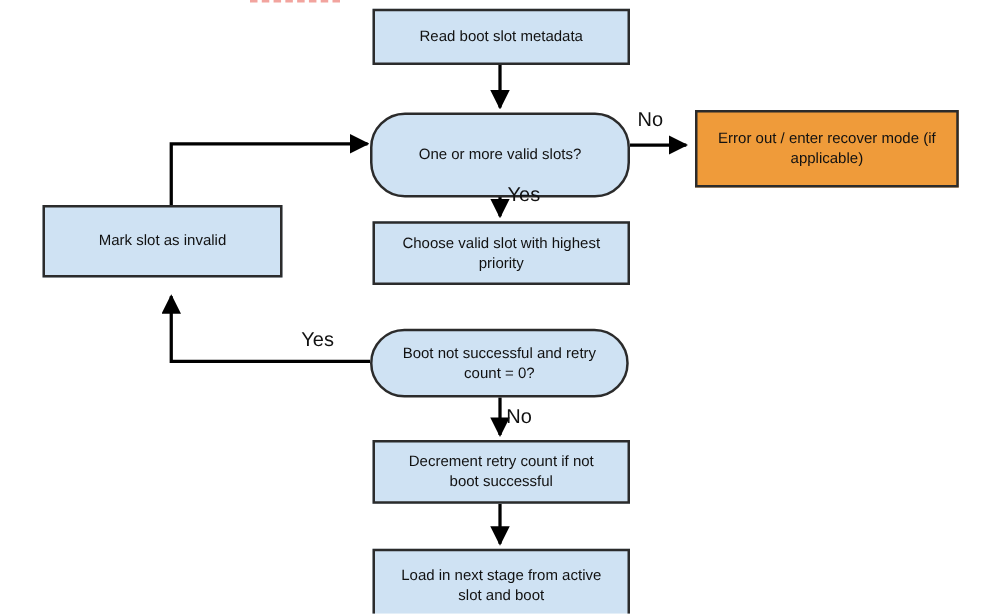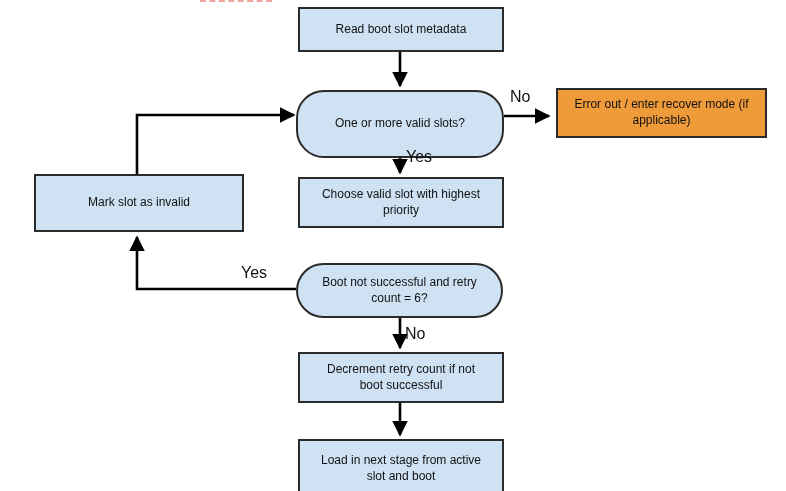--- a/index.html
+++ b/index.html
@@ -26,23 +26,23 @@
     text-align:center;
     font-size:12px;line-height:1.3;
     border:2px solid var(--border);
     background:var(--node-fill);
     padding:4px 16px;
   }
   .decision{border-radius:28px;padding:4px 18px;}
   .error{background:var(--error-fill);}
   .n-read{left:298px;top:7px;width:206px;height:45px;}
   .n-valid{left:296px;top:90px;width:208px;height:68px;}
-  .n-error{left:556px;top:88px;width:211px;height:50px;}
+  .n-error{left:556px;top:88px;width:211px;height:62px;}
   .n-choose{left:298px;top:177px;width:206px;height:51px;justify-content:center;}
-  .n-mark{left:34px;top:174px;width:210px;height:58px;}
+  .n-mark{left:34px;top:164px;width:192px;height:58px;}
   .n-retry{left:296px;top:263px;width:207px;height:55px;}
   .n-decrement{left:298px;top:352px;width:206px;height:51px;}
   .n-load{left:298px;top:439px;width:206px;height:60px;}
   .edge-label{
     position:absolute;
     font-size:16px;
     color:var(--text);
     white-space:nowrap;
   }
   .l-no-error{left:510px;top:88px;}
@@ -93,21 +93,21 @@
 
   <div class="node n-choose">
     <span>Choose valid slot with highest priority</span>
   </div>
 
   <div class="node n-mark">
     <span>Mark slot as invalid</span>
   </div>
 
   <div class="node decision n-retry">
-    <span>Boot not successful and retry count = 6?</span>
+    <span>Boot not successful and retry count = 0?</span>
   </div>
 
   <div class="node n-decrement">
     <span>Decrement retry count if not boot successful</span>
   </div>
 
   <div class="node n-load">
     <span>Load in next stage from active slot and boot</span>
   </div>
 

